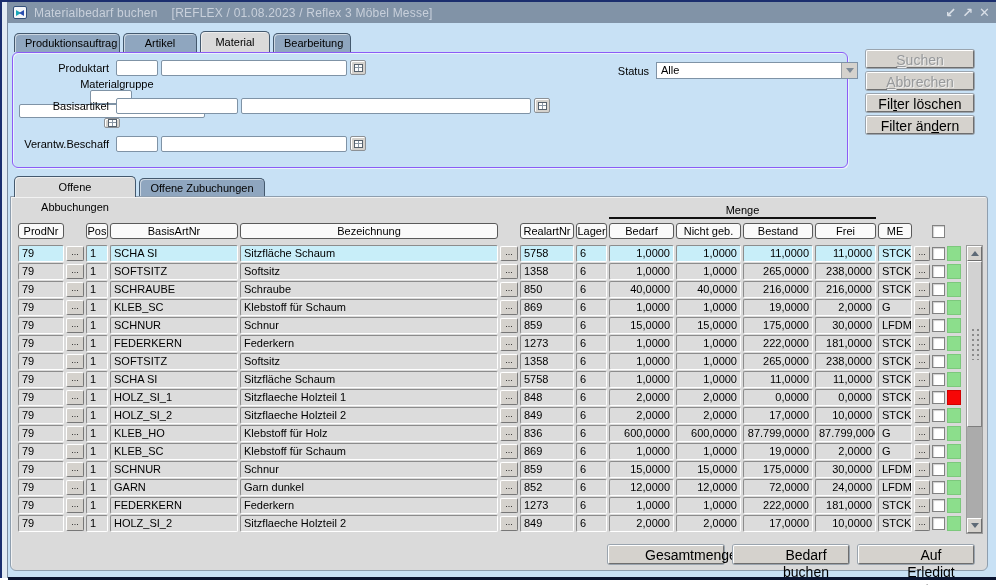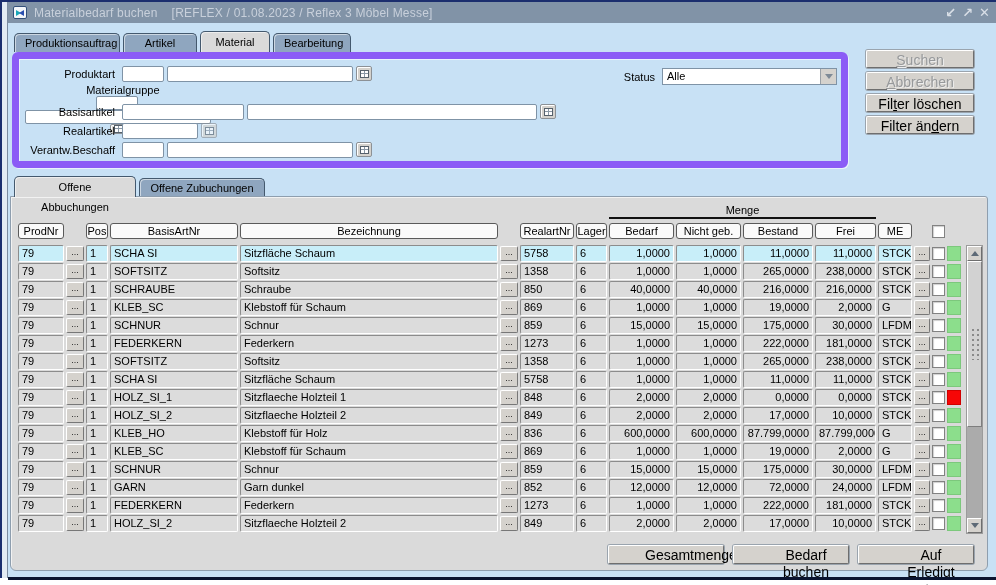--- a/index.html
+++ b/index.html
@@ -39,37 +39,37 @@
   .tabs { position:absolute; display:flex; gap:3px; align-items:flex-end; }
   .main-tabs { left:6px; top:8px; height:21px; }
   .tab { background:#8FA6BF; border:1px solid #44596E; border-bottom:none;
          border-radius:5px 5px 0 0; height:19px; line-height:18px; text-align:center;
          box-shadow: inset 1px 1px 0 rgba(255,255,255,.55); padding:0 10px; }
   .tab.active { background:#DADADA; height:21px; line-height:20px; position:relative; z-index:3; }
   .mt0{width:106px;margin-top:16px;} .mt1{width:74px;} .mt2{width:70px;} .mt3{width:78px;}
 
   
   .filter-panel { position:absolute; left:4px; top:29px; width:836px; height:116px;
-                  background:#C8E1F5; border:7px solid #8b5cf6; border-radius:6px;
+                  background:#C8E1F5; border:1px solid #8b5cf6; border-radius:6px;
                   box-shadow: inset 1px 1px 0 #E9F3FC, 1px 1px 0 #E9F3FC; }
   .f-row { position:absolute; height:17px; display:flex; align-items:center; }
   .f-label { width:100px; text-align:right; padding-right:7px; }
   .tb { background:#FFF; border:1px solid #7F93A6; border-radius:2px; height:16px;
         font-family:inherit; font-size:11px; padding:0 3px; outline:none; }
   .lookup-btn { width:16px; height:15px; background:#D5D2CD; border:1px solid #8C9196;
         border-radius:2px; box-shadow: inset 1px 1px 0 #FFF; margin-left:3px;
         display:flex; align-items:center; justify-content:center; }
   .grid-glyph { width:9px; height:8px; background:#FDFDFD; border:1px solid #55606B;
         background-image:linear-gradient(#8A97A4,#8A97A4),linear-gradient(#8A97A4,#8A97A4);
         background-size:100% 1px,1px 100%; background-position:0 2px,3px 0; background-repeat:no-repeat; }
   .lookup-btn.disabled { opacity:.65; }
 
   .status-row { position:absolute; left:588px; top:9px; height:17px; display:flex; align-items:center; }
   .status-row .f-label { width:55px; }
-  .dd { width:175px; height:17px; background:#FFF; border:1px solid #7F93A6; display:flex;gap:40px; }
+  .dd { width:202px; height:17px; background:#FFF; border:1px solid #7F93A6; display:flex;gap:40px; }
   .dd-text { flex:1; padding:1px 0 0 4px; }
   .dd-btn { width:16px; background:#D5D2CD; border-left:1px solid #9AA0A6;
             display:flex; align-items:center; justify-content:center; }
   .tri-down { width:0; height:0; border-left:4px solid transparent; border-right:4px solid transparent;
               border-top:5px solid #7E8A96; }
 
   
   .side-buttons { position:absolute; left:858px; top:27px; width:108px; display:flex;
                   flex-direction:column; gap:4px; }
   .btn { height:18px; background:#D5D2CD; border:1px solid #6E6E6E;
@@ -192,27 +192,20 @@
 
       <div class="f-row" style="top:44px; left:3px;">
         <span class="f-label">Basisartikel</span>
         <input class="tb" style="width: 122px;">
         <input class="tb" style="width: 290px; margin-left: 3px;">
         <span class="lookup-btn">
             <span class="grid-glyph"></span>
           </span>
       </div>
 
-      <div class="f-row" style="top:63px; left:3px;">
-        <span class="f-label">Realartikel</span>
-        <input class="tb" style="width: 76px;">
-        <span class="lookup-btn disabled">
-            <span class="grid-glyph"></span>
-          </span>
-      </div>
 
       <div class="f-row" style="top:82px; left:3px;">
         <span class="f-label">Verantw.Beschaff</span>
         <input class="tb" style="width: 42px;">
         <input class="tb" style="width: 186px; margin-left: 3px;">
         <span class="lookup-btn">
             <span class="grid-glyph"></span>
           </span>
       </div>
 

